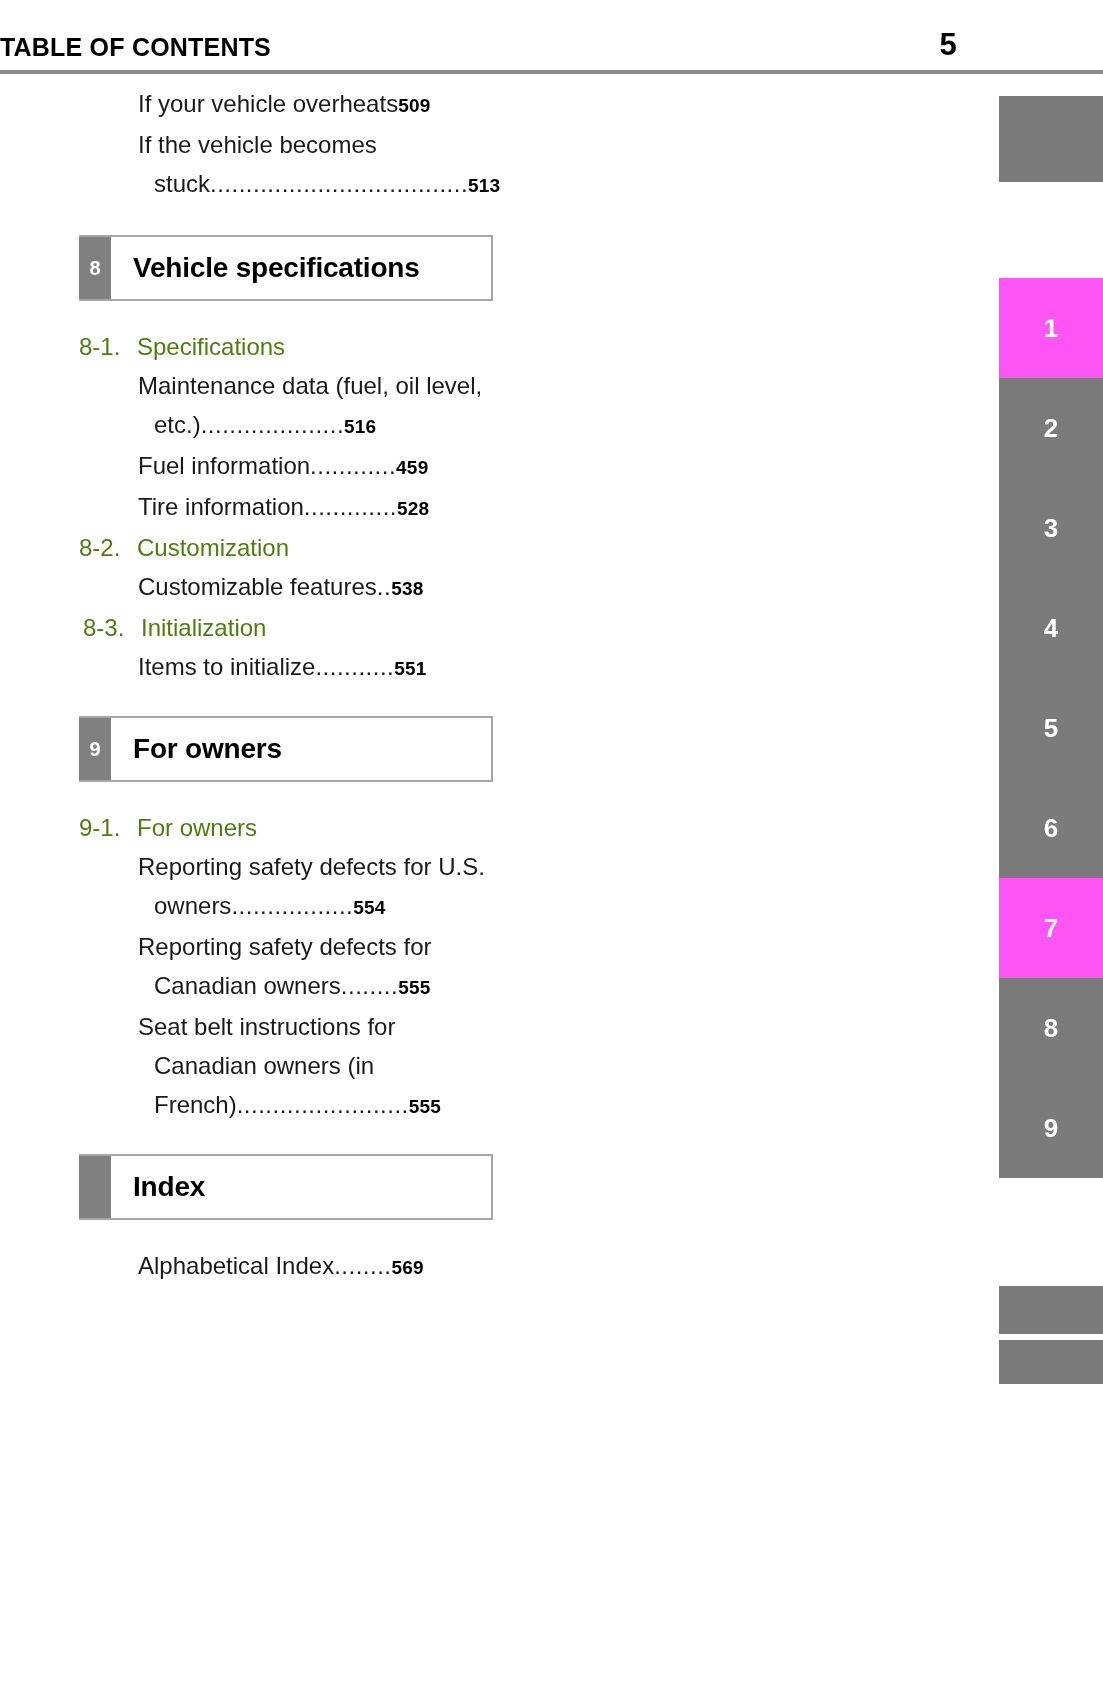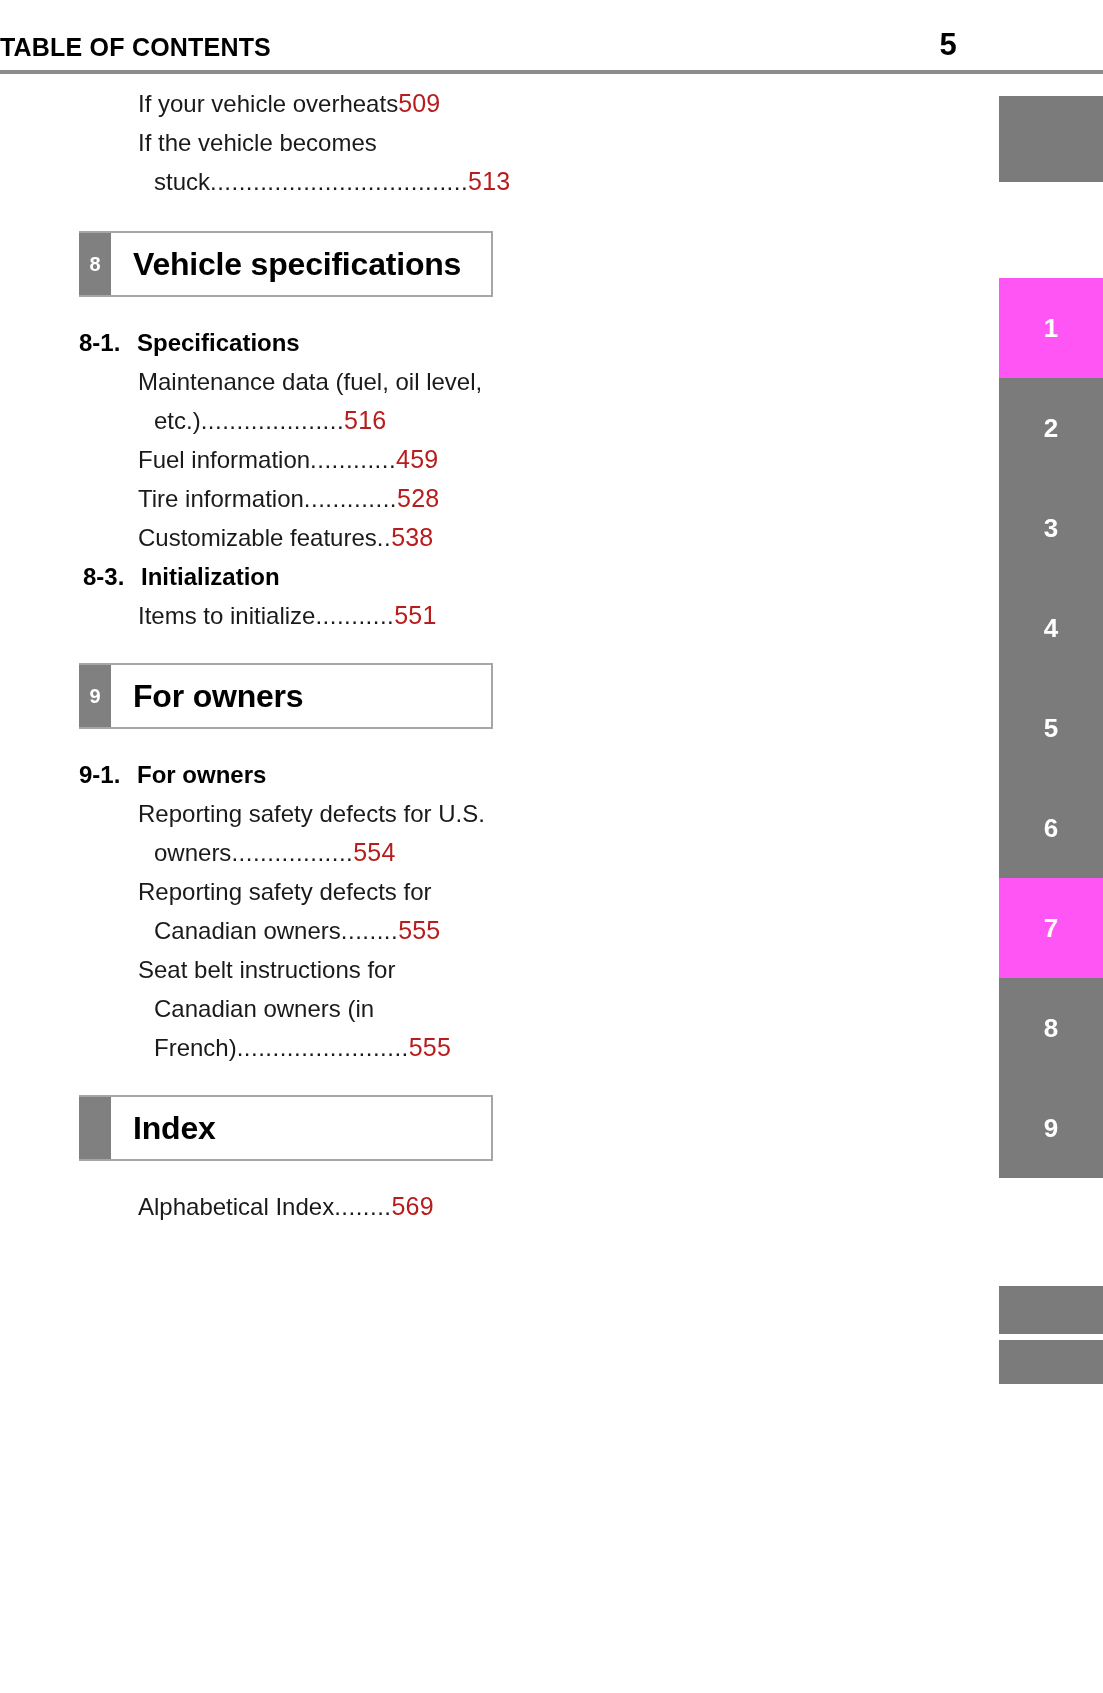--- a/index.html
+++ b/index.html
@@ -76,23 +76,23 @@
     text-indent: -16px;
     margin-left: 16px;
   }
   .entry-title {
     white-space: normal;
   }
   .leader {
     letter-spacing: 0.5px;
   }
   .page-no {
-    color: #b91c1c;
-    font-weight: normal;
-    font-size: 25px;
+    color: #000000;
+    font-weight: bold;
+    font-size: 19px;
     letter-spacing: 0.2px;
   }
 
   
   .chapter-box {
     position: relative;
     margin-left: 79px;
     width: 414px;
     height: 66px;
     box-sizing: border-box;
@@ -111,34 +111,34 @@
     font-weight: bold;
     display: flex;
     align-items: center;
     justify-content: center;
     margin-left: -2px;
     margin-top: -2px;
     margin-bottom: -2px;
     box-sizing: content-box;
   }
   .chapter-title {
-    font-size: 32px;
+    font-size: 28px;
     font-weight: bold;
     padding-left: 22px;
     color: #000000;
     letter-spacing: -0.2px;
   }
 
   
   .section-heading {
     margin-left: 79px;
     font-size: 24px;
-    font-weight: bold;
+    font-weight: normal;
     line-height: 39px;
-    color: #000000;
+    color: #4d7c0f;
     white-space: nowrap;
   }
   .section-heading .sec-num {
     display: inline-block;
     width: 58px;
   }
 
   
   #side-tabs {
     position: absolute;
@@ -188,20 +188,21 @@
     <div class="section-heading" style="margin-left: 0px;"><span class="sec-num">8-1.</span><span>Specifications</span></div>
     <div class="toc-entry">
       <span class="entry-body"><span class="entry-title">Maintenance data (fuel, oil level, etc.)</span><span class="leader">....................</span><span class="page-no">516</span></span>
     </div>
     <div class="toc-entry">
       <span class="entry-body"><span class="entry-title">Fuel information</span><span class="leader">............</span><span class="page-no">459</span></span>
     </div>
     <div class="toc-entry">
       <span class="entry-body"><span class="entry-title">Tire information</span><span class="leader">.............</span><span class="page-no">528</span></span>
     </div>
+    <div class="section-heading" style="margin-left: 0px;"><span class="sec-num">8-2.</span><span>Customization</span></div>
     <div class="toc-entry">
       <span class="entry-body"><span class="entry-title">Customizable features</span><span class="leader">..</span><span class="page-no">538</span></span>
     </div>
     <div class="section-heading" style="margin-left: 4px;"><span class="sec-num">8-3.</span><span>Initialization</span></div>
     <div class="toc-entry">
       <span class="entry-body"><span class="entry-title">Items to initialize</span><span class="leader">...........</span><span class="page-no">551</span></span>
     </div>
     <div style="height: 28px;"></div>
     <div class="chapter-box" style="margin-left: 0px;">
       <div class="chapter-tab">9</div>

